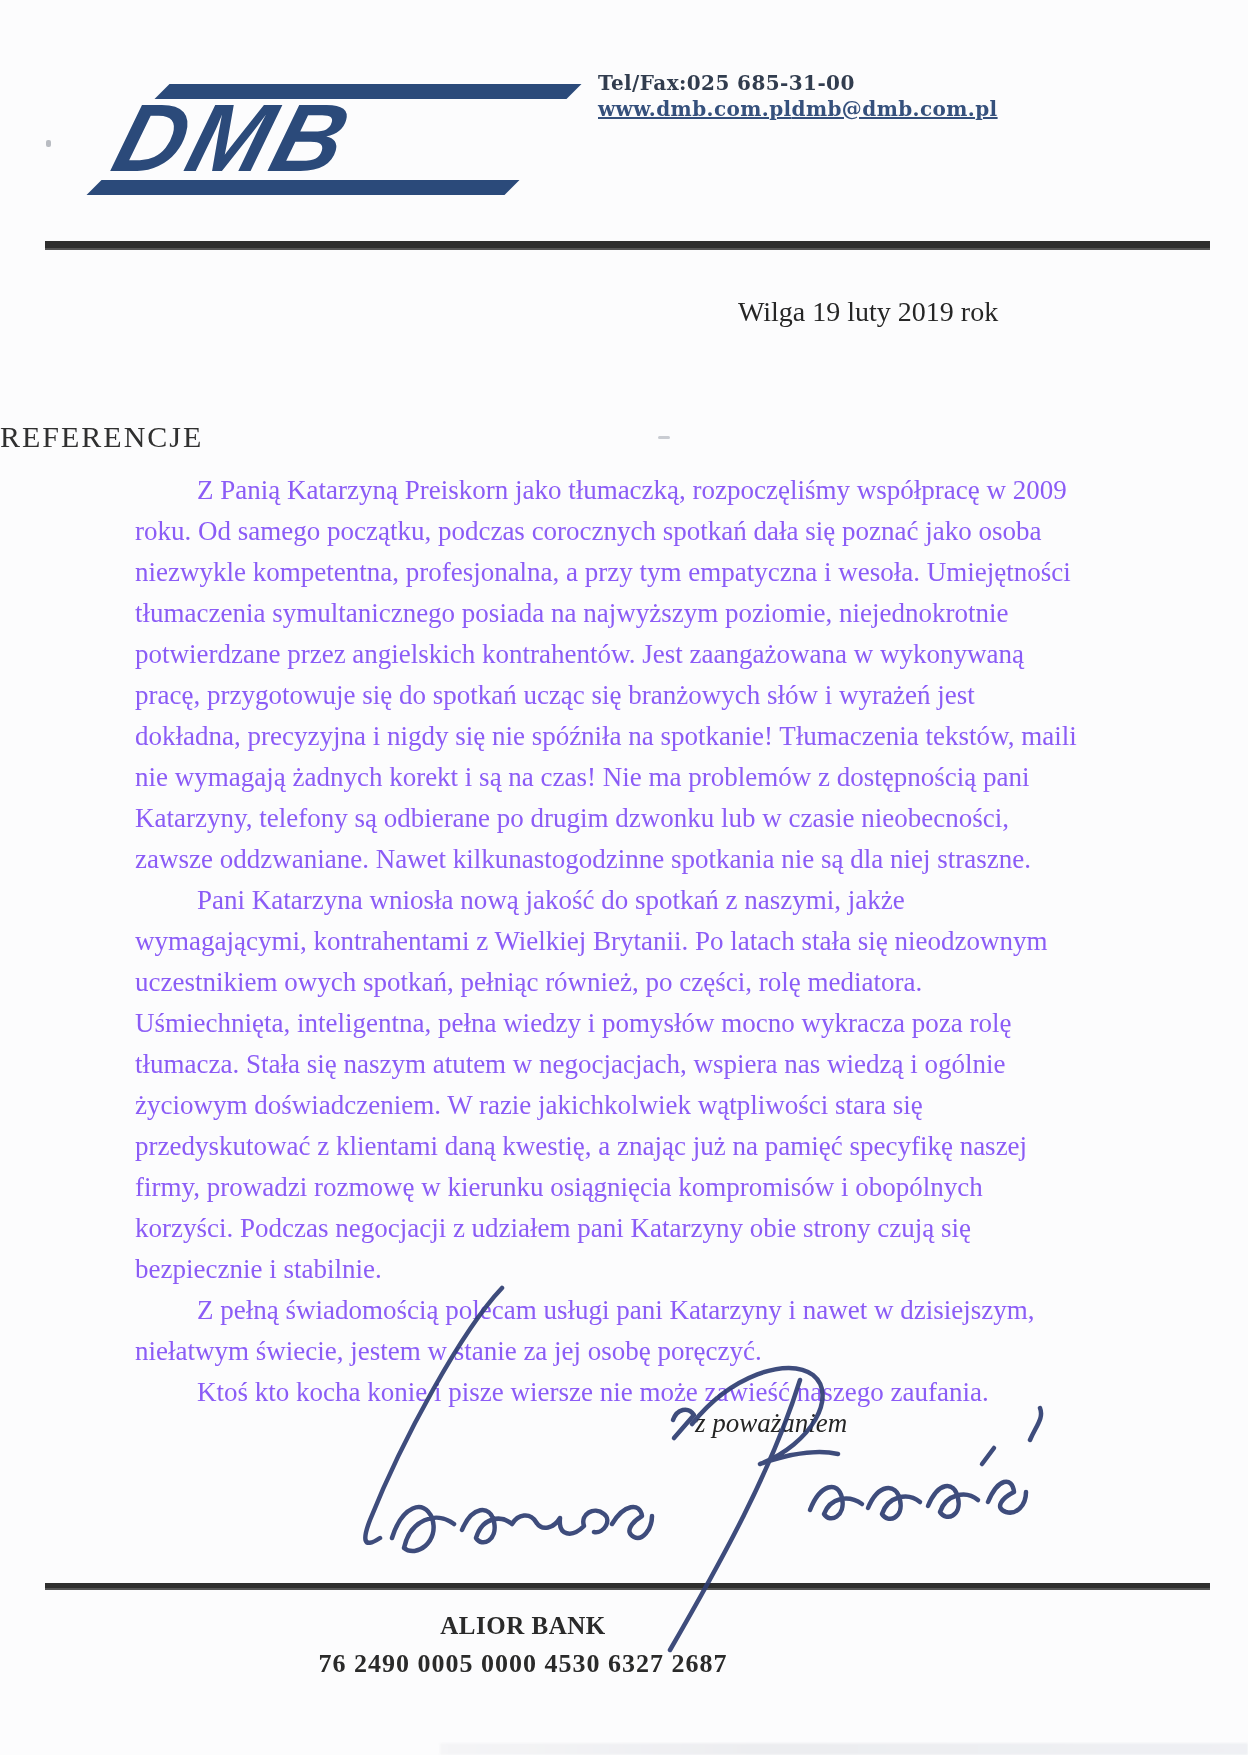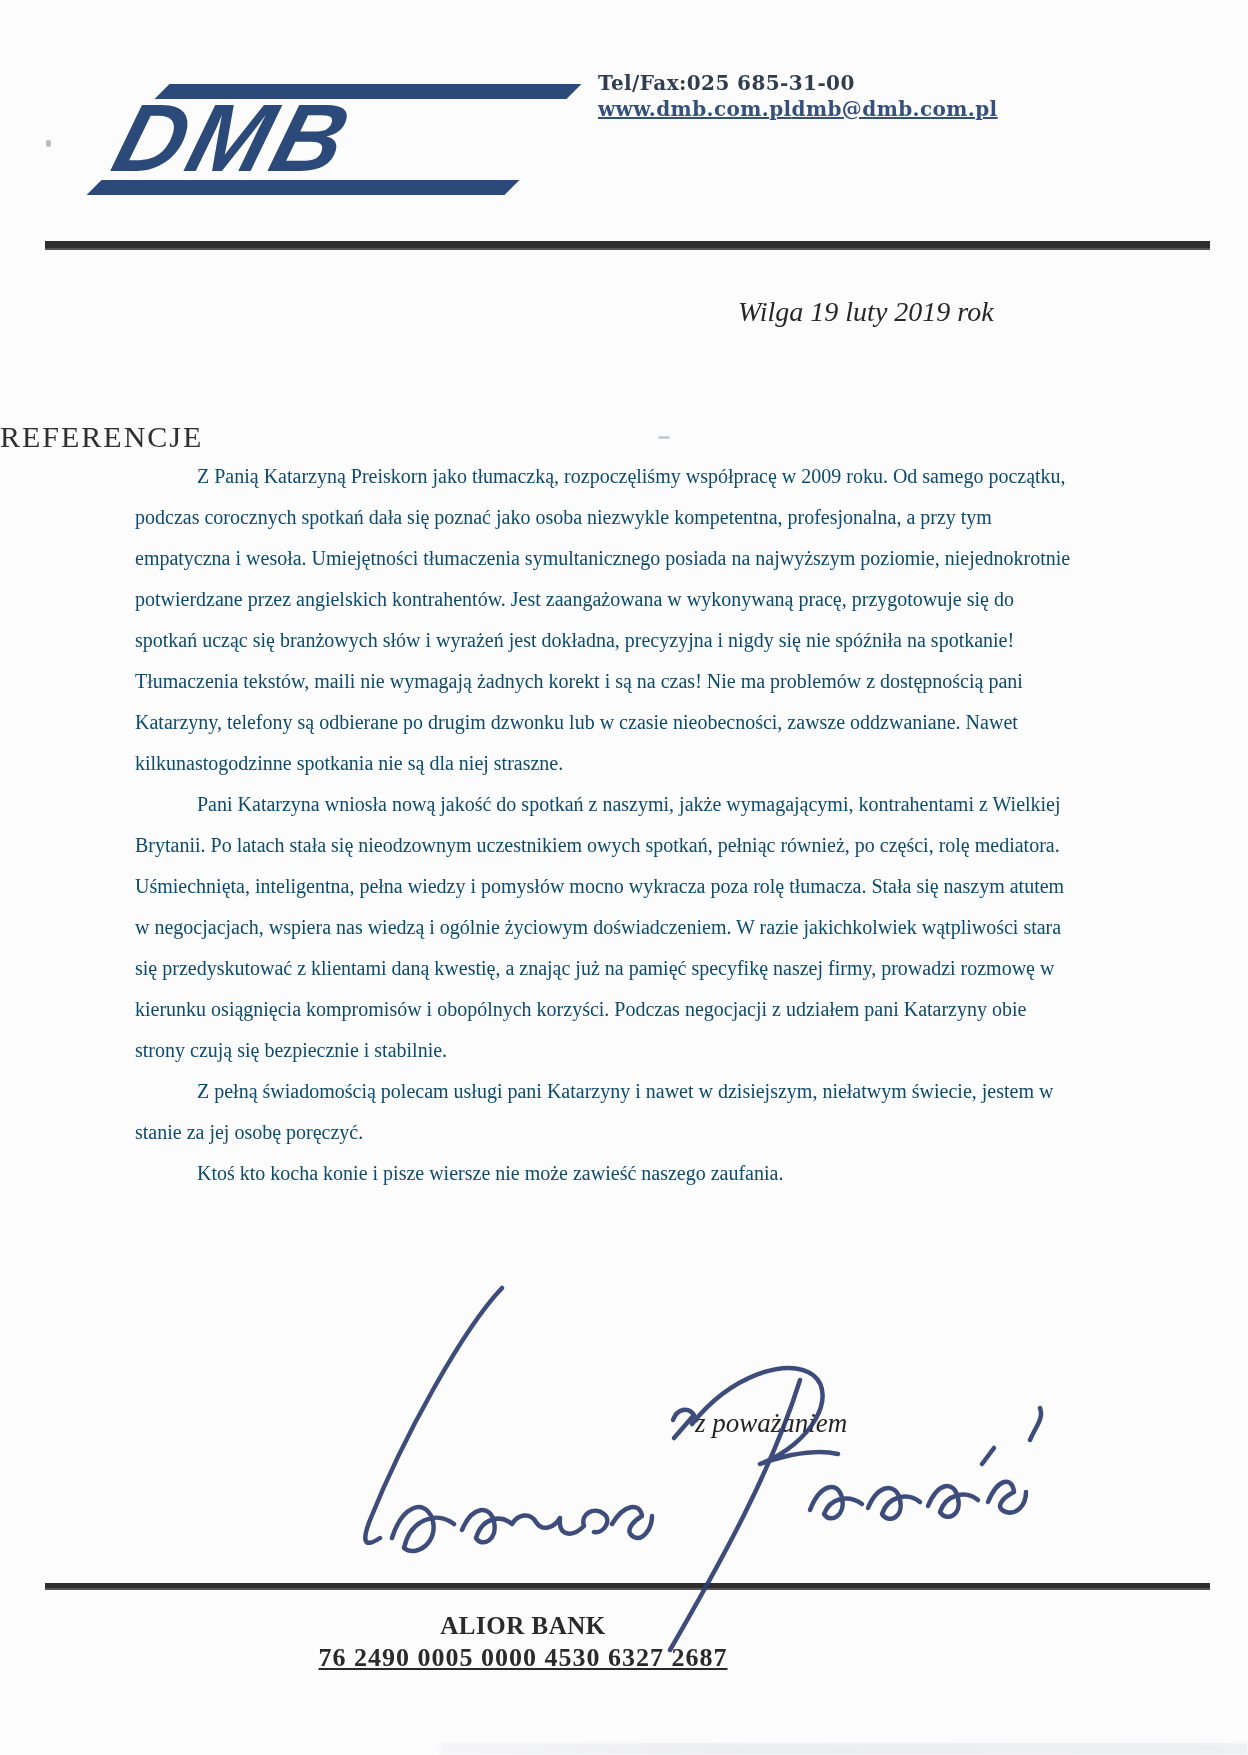--- a/index.html
+++ b/index.html
@@ -43,50 +43,50 @@
   }
 
   .header-divider {
     position:absolute; left:45px; top:241px; width:1165px; height:4px;
     border-top:7px solid #2e2e2e; border-bottom:2px solid #555;
   }
 
   
   .date-line {
     position:absolute; left:738px; top:296px;
-    font-size:28px; color:#262626;font-style:italic;
+    font-size:28px; color:#262626;
   }
   .letter-title {
     position:absolute; left:0; top:420px; width:1084px;
     text-align:left; font-size:30px; letter-spacing:2px; color:#303030;
   }
   .body-text {
-    position:absolute; left:135px; top:456px; width:942px;
-    font-size:20px; line-height:41px; color:#0c4a6e;
+    position:absolute; left:135px; top:470px; width:942px;
+    font-size:27px; line-height:41px; color:#8b5cf6;
   }
   .body-text p { text-indent:62px; }
 
   .closing {
     position:absolute; left:695px; top:1408px;
     font-size:27px; font-style:italic; color:#242424;
   }
 
   .signature-svg { position:absolute; left:330px; top:1258px; z-index:3; }
 
   .footer-divider {
     position:absolute; left:45px; top:1583px; width:1165px; height:3px;
     border-top:5px solid #2e2e2e; border-bottom:2px solid #555;
   }
   .footer-block {
     position:absolute; left:0px; top:1612px; width:1046px;
     text-align:center;
     font-family:"Liberation Serif", serif; font-weight:bold; color:#2a2a2a;
   }
   .bank-name   { font-size:25px; letter-spacing:.5px;font-family:Liberation Serif, serif; }
-  .bank-account{ font-size:26px; margin-top:3px; letter-spacing:1px;text-decoration:underline; }
+  .bank-account{ font-size:26px; margin-top:9px; letter-spacing:1px; }
 
   
   .artifact-1 { position:absolute; left:46px; top:140px; width:5px; height:7px; background:#b9bcc2; border-radius:2px; }
   .artifact-2 { position:absolute; left:658px; top:436px; width:12px; height:3px; background:#c9ccd2; border-radius:2px; }
   .artifact-bottom {
     position:absolute; left:440px; bottom:0; width:808px; height:12px;
     background:linear-gradient(90deg,#f4f4f6, #e9eaee 40%, #eceef2);
     opacity:.8; filter:blur(1px);
   }
 </style>

